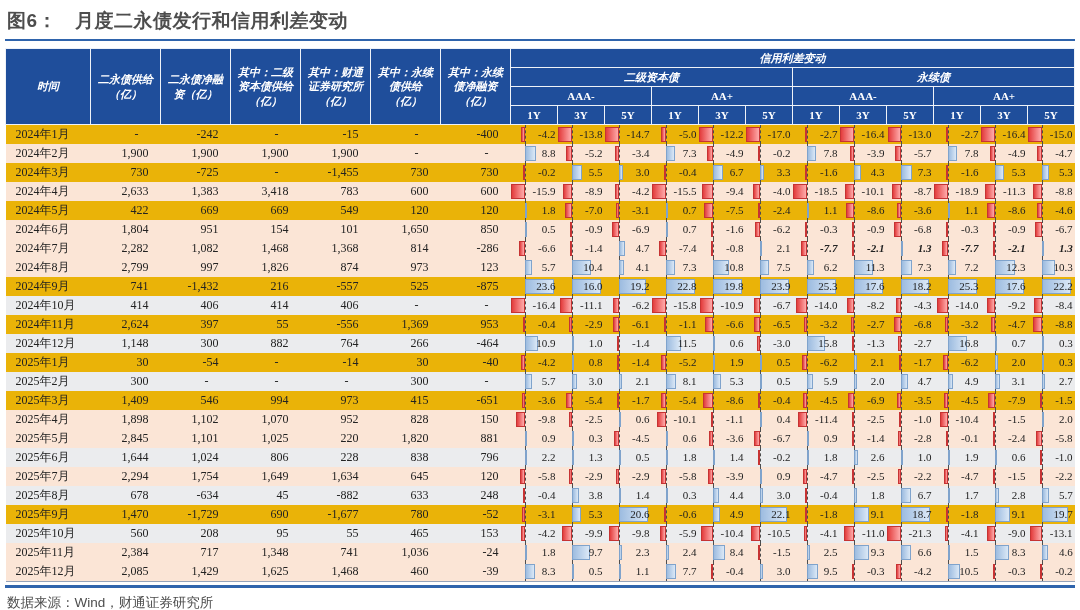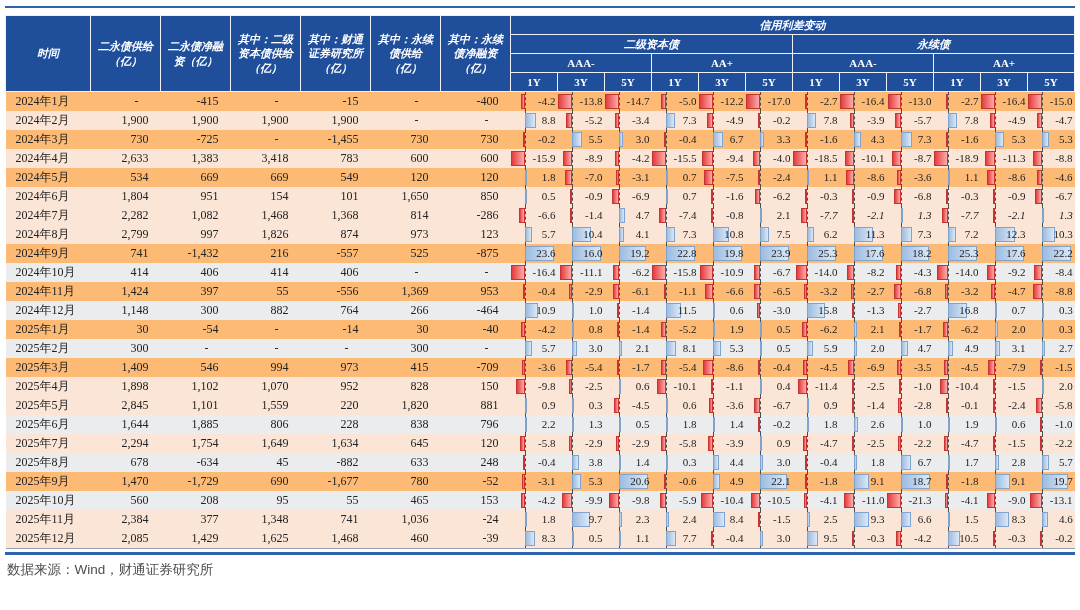--- a/index.html
+++ b/index.html
@@ -20,45 +20,48 @@
              height: 19px; }
   thead th.cjk { font-style: italic; }
   tbody td { height: 19px; line-height: 19px; font-size: 12px; color: #222;
              white-space: nowrap; overflow: hidden; padding: 0 3px;
              text-align: right; }
   tbody tr:last-child td { border-bottom: 1.5px solid #95a3ba; }
   td.month { text-align: left; padding-left: 10px; }
   td.num   { padding-right: 12px; }
   td.dash  { padding-right: 22px; }
   td.spread { position: relative; font-size: 11px; padding-right: 2px; }
-  td.spread.it { font-style: italic; }
+  td.spread.it { font-style: italic; font-weight: bold; }
   td.spread .axis { position: absolute; left: 30%; top: 0; bottom: 0; width: 0;
                     border-left: 1px dashed #4d4d4d; }
   td.spread .bar { position: absolute; top: 2px; bottom: 2px; }
   td.spread .bar.neg { right: 70%;
         background: linear-gradient(to right, #e33d3d, #ffabab);
         border: 1px solid #c63333; }
   td.spread .bar.pos { left: 30%;
         background: linear-gradient(to right, #9dbce0, #dbe8f6);
         border: 1px solid #7fa3cc; }
   td.spread .val { position: relative; z-index: 2; }
 
-  .bg-white { background: #fdba74; }
+  .bg-white { background: #eab308; }
   .bg-peach { background: #fbe5d6; }
   .bg-gray  { background: #ebecee; }
 
   .bottom-rule { height: 3px; background: #2f64ac; margin-top: 3px; }
   .source { font-family: "Liberation Sans", "DejaVu Sans", sans-serif;
             font-size: 13.5px; color: #4d4d4d; padding: 6px 0 0 2px; }
 </style>
 </head>
 <body>
 
 <div class="page">
 
+  <div class="title-row">
+    <span class="fig-label">图6：</span><span>月度二永债发行和信用利差变动</span>
+  </div>
   <div class="title-rule"></div>
 
   <table>
     <colgroup>
       <col style="width:85px">
       <col style="width:70px">
         <col style="width:70px">
         <col style="width:70px">
       <col style="width:70px">
         <col style="width:70px">
@@ -109,21 +112,21 @@
         <th>5Y</th>
         <th>1Y</th>
         <th>3Y</th>
         <th>5Y</th>
       </tr>
     </thead>
     <tbody>
         <tr class="bg-white">
           <td class="month">2024年1月</td>
           <td class="num dash">-</td>
-          <td class="num">-415</td>
+          <td class="num">-242</td>
           <td class="num dash">-</td>
           <td class="num">-15</td>
           <td class="num dash">-</td>
           <td class="num">-400</td>
           <td class="spread"><span class="axis"></span><span class="bar neg" style="width:7.55%"></span><span class="val">-4.2</span></td>
           <td class="spread"><span class="axis"></span><span class="bar neg" style="width:29.50%"></span><span class="val">-13.8</span></td>
           <td class="spread"><span class="axis"></span><span class="bar neg" style="width:29.50%"></span><span class="val">-14.7</span></td>
           <td class="spread"><span class="axis"></span><span class="bar neg" style="width:9.34%"></span><span class="val">-5.0</span></td>
           <td class="spread"><span class="axis"></span><span class="bar neg" style="width:29.50%"></span><span class="val">-12.2</span></td>
           <td class="spread"><span class="axis"></span><span class="bar neg" style="width:29.50%"></span><span class="val">-17.0</span></td>
@@ -192,21 +195,21 @@
           <td class="spread"><span class="axis"></span><span class="bar neg" style="width:13.54%"></span><span class="val">-4.0</span></td>
           <td class="spread"><span class="axis"></span><span class="bar neg" style="width:29.50%"></span><span class="val">-18.5</span></td>
           <td class="spread"><span class="axis"></span><span class="bar neg" style="width:18.17%"></span><span class="val">-10.1</span></td>
           <td class="spread"><span class="axis"></span><span class="bar neg" style="width:18.20%"></span><span class="val">-8.7</span></td>
           <td class="spread"><span class="axis"></span><span class="bar neg" style="width:29.50%"></span><span class="val">-18.9</span></td>
           <td class="spread"><span class="axis"></span><span class="bar neg" style="width:20.33%"></span><span class="val">-11.3</span></td>
           <td class="spread"><span class="axis"></span><span class="bar neg" style="width:17.31%"></span><span class="val">-8.8</span></td>
         </tr>
         <tr class="bg-white">
           <td class="month">2024年5月</td>
-          <td class="num">534</td>
+          <td class="num">422</td>
           <td class="num">669</td>
           <td class="num">669</td>
           <td class="num">549</td>
           <td class="num">120</td>
           <td class="num">120</td>
           <td class="spread"><span class="axis"></span><span class="bar pos" style="width:4.81%"></span><span class="val">1.8</span></td>
           <td class="spread"><span class="axis"></span><span class="bar neg" style="width:14.96%"></span><span class="val">-7.0</span></td>
           <td class="spread"><span class="axis"></span><span class="bar neg" style="width:6.22%"></span><span class="val">-3.1</span></td>
           <td class="spread"><span class="axis"></span><span class="bar pos" style="width:1.93%"></span><span class="val">0.7</span></td>
           <td class="spread"><span class="axis"></span><span class="bar neg" style="width:18.14%"></span><span class="val">-7.5</span></td>
@@ -318,21 +321,21 @@
           <td class="spread"><span class="axis"></span><span class="bar neg" style="width:11.63%"></span><span class="val">-6.7</span></td>
           <td class="spread"><span class="axis"></span><span class="bar neg" style="width:22.32%"></span><span class="val">-14.0</span></td>
           <td class="spread"><span class="axis"></span><span class="bar neg" style="width:14.75%"></span><span class="val">-8.2</span></td>
           <td class="spread"><span class="axis"></span><span class="bar neg" style="width:9.00%"></span><span class="val">-4.3</span></td>
           <td class="spread"><span class="axis"></span><span class="bar neg" style="width:21.85%"></span><span class="val">-14.0</span></td>
           <td class="spread"><span class="axis"></span><span class="bar neg" style="width:16.55%"></span><span class="val">-9.2</span></td>
           <td class="spread"><span class="axis"></span><span class="bar neg" style="width:16.52%"></span><span class="val">-8.4</span></td>
         </tr>
         <tr class="bg-white">
           <td class="month">2024年11月</td>
-          <td class="num">1,424</td>
+          <td class="num">2,624</td>
           <td class="num">397</td>
           <td class="num">55</td>
           <td class="num">-556</td>
           <td class="num">1,369</td>
           <td class="num">953</td>
           <td class="spread"><span class="axis"></span><span class="bar neg" style="width:0.72%"></span><span class="val">-0.4</span></td>
           <td class="spread"><span class="axis"></span><span class="bar neg" style="width:6.20%"></span><span class="val">-2.9</span></td>
           <td class="spread"><span class="axis"></span><span class="bar neg" style="width:12.24%"></span><span class="val">-6.1</span></td>
           <td class="spread"><span class="axis"></span><span class="bar neg" style="width:2.05%"></span><span class="val">-1.1</span></td>
           <td class="spread"><span class="axis"></span><span class="bar neg" style="width:15.96%"></span><span class="val">-6.6</span></td>
@@ -407,21 +410,21 @@
           <td class="spread"><span class="axis"></span><span class="bar pos" style="width:11.10%"></span><span class="val">3.1</span></td>
           <td class="spread"><span class="axis"></span><span class="bar pos" style="width:7.66%"></span><span class="val">2.7</span></td>
         </tr>
         <tr class="bg-white">
           <td class="month">2025年3月</td>
           <td class="num">1,409</td>
           <td class="num">546</td>
           <td class="num">994</td>
           <td class="num">973</td>
           <td class="num">415</td>
-          <td class="num">-709</td>
+          <td class="num">-651</td>
           <td class="spread"><span class="axis"></span><span class="bar neg" style="width:6.48%"></span><span class="val">-3.6</span></td>
           <td class="spread"><span class="axis"></span><span class="bar neg" style="width:11.54%"></span><span class="val">-5.4</span></td>
           <td class="spread"><span class="axis"></span><span class="bar neg" style="width:3.41%"></span><span class="val">-1.7</span></td>
           <td class="spread"><span class="axis"></span><span class="bar neg" style="width:10.08%"></span><span class="val">-5.4</span></td>
           <td class="spread"><span class="axis"></span><span class="bar neg" style="width:20.80%"></span><span class="val">-8.6</span></td>
           <td class="spread"><span class="axis"></span><span class="bar neg" style="width:0.69%"></span><span class="val">-0.4</span></td>
           <td class="spread"><span class="axis"></span><span class="bar neg" style="width:7.18%"></span><span class="val">-4.5</span></td>
           <td class="spread"><span class="axis"></span><span class="bar neg" style="width:12.41%"></span><span class="val">-6.9</span></td>
           <td class="spread"><span class="axis"></span><span class="bar neg" style="width:7.32%"></span><span class="val">-3.5</span></td>
           <td class="spread"><span class="axis"></span><span class="bar neg" style="width:7.02%"></span><span class="val">-4.5</span></td>
@@ -446,41 +449,41 @@
           <td class="spread"><span class="axis"></span><span class="bar neg" style="width:4.50%"></span><span class="val">-2.5</span></td>
           <td class="spread"><span class="axis"></span><span class="bar neg" style="width:2.09%"></span><span class="val">-1.0</span></td>
           <td class="spread"><span class="axis"></span><span class="bar neg" style="width:16.23%"></span><span class="val">-10.4</span></td>
           <td class="spread"><span class="axis"></span><span class="bar neg" style="width:2.70%"></span><span class="val">-1.5</span></td>
           <td class="spread"><span class="axis"></span><span class="bar pos" style="width:5.68%"></span><span class="val">2.0</span></td>
         </tr>
         <tr class="bg-peach">
           <td class="month">2025年5月</td>
           <td class="num">2,845</td>
           <td class="num">1,101</td>
-          <td class="num">1,559</td>
+          <td class="num">1,025</td>
           <td class="num">220</td>
           <td class="num">1,820</td>
           <td class="num">881</td>
           <td class="spread"><span class="axis"></span><span class="bar pos" style="width:2.40%"></span><span class="val">0.9</span></td>
           <td class="spread"><span class="axis"></span><span class="bar pos" style="width:1.18%"></span><span class="val">0.3</span></td>
           <td class="spread"><span class="axis"></span><span class="bar neg" style="width:9.03%"></span><span class="val">-4.5</span></td>
           <td class="spread"><span class="axis"></span><span class="bar pos" style="width:1.66%"></span><span class="val">0.6</span></td>
           <td class="spread"><span class="axis"></span><span class="bar neg" style="width:8.70%"></span><span class="val">-3.6</span></td>
           <td class="spread"><span class="axis"></span><span class="bar neg" style="width:11.63%"></span><span class="val">-6.7</span></td>
           <td class="spread"><span class="axis"></span><span class="bar pos" style="width:2.24%"></span><span class="val">0.9</span></td>
           <td class="spread"><span class="axis"></span><span class="bar neg" style="width:2.52%"></span><span class="val">-1.4</span></td>
           <td class="spread"><span class="axis"></span><span class="bar neg" style="width:5.86%"></span><span class="val">-2.8</span></td>
           <td class="spread"><span class="axis"></span><span class="bar neg" style="width:0.16%"></span><span class="val">-0.1</span></td>
           <td class="spread"><span class="axis"></span><span class="bar neg" style="width:4.32%"></span><span class="val">-2.4</span></td>
           <td class="spread"><span class="axis"></span><span class="bar neg" style="width:11.41%"></span><span class="val">-5.8</span></td>
         </tr>
         <tr class="bg-gray">
           <td class="month">2025年6月</td>
           <td class="num">1,644</td>
-          <td class="num">1,885</td>
+          <td class="num">1,024</td>
           <td class="num">806</td>
           <td class="num">228</td>
           <td class="num">838</td>
           <td class="num">796</td>
           <td class="spread"><span class="axis"></span><span class="bar pos" style="width:5.87%"></span><span class="val">2.2</span></td>
           <td class="spread"><span class="axis"></span><span class="bar pos" style="width:5.12%"></span><span class="val">1.3</span></td>
           <td class="spread"><span class="axis"></span><span class="bar pos" style="width:1.53%"></span><span class="val">0.5</span></td>
           <td class="spread"><span class="axis"></span><span class="bar pos" style="width:4.97%"></span><span class="val">1.8</span></td>
           <td class="spread"><span class="axis"></span><span class="bar pos" style="width:4.45%"></span><span class="val">1.4</span></td>
           <td class="spread"><span class="axis"></span><span class="bar neg" style="width:0.35%"></span><span class="val">-0.2</span></td>
@@ -571,21 +574,21 @@
           <td class="spread"><span class="axis"></span><span class="bar neg" style="width:6.54%"></span><span class="val">-4.1</span></td>
           <td class="spread"><span class="axis"></span><span class="bar neg" style="width:19.79%"></span><span class="val">-11.0</span></td>
           <td class="spread"><span class="axis"></span><span class="bar neg" style="width:29.50%"></span><span class="val">-21.3</span></td>
           <td class="spread"><span class="axis"></span><span class="bar neg" style="width:6.40%"></span><span class="val">-4.1</span></td>
           <td class="spread"><span class="axis"></span><span class="bar neg" style="width:16.19%"></span><span class="val">-9.0</span></td>
           <td class="spread"><span class="axis"></span><span class="bar neg" style="width:25.76%"></span><span class="val">-13.1</span></td>
         </tr>
         <tr class="bg-peach">
           <td class="month">2025年11月</td>
           <td class="num">2,384</td>
-          <td class="num">377</td>
+          <td class="num">717</td>
           <td class="num">1,348</td>
           <td class="num">741</td>
           <td class="num">1,036</td>
           <td class="num">-24</td>
           <td class="spread"><span class="axis"></span><span class="bar pos" style="width:4.81%"></span><span class="val">1.8</span></td>
           <td class="spread"><span class="axis"></span><span class="bar pos" style="width:38.19%"></span><span class="val">9.7</span></td>
           <td class="spread"><span class="axis"></span><span class="bar pos" style="width:7.03%"></span><span class="val">2.3</span></td>
           <td class="spread"><span class="axis"></span><span class="bar pos" style="width:6.63%"></span><span class="val">2.4</span></td>
           <td class="spread"><span class="axis"></span><span class="bar pos" style="width:26.73%"></span><span class="val">8.4</span></td>
           <td class="spread"><span class="axis"></span><span class="bar neg" style="width:2.60%"></span><span class="val">-1.5</span></td>

